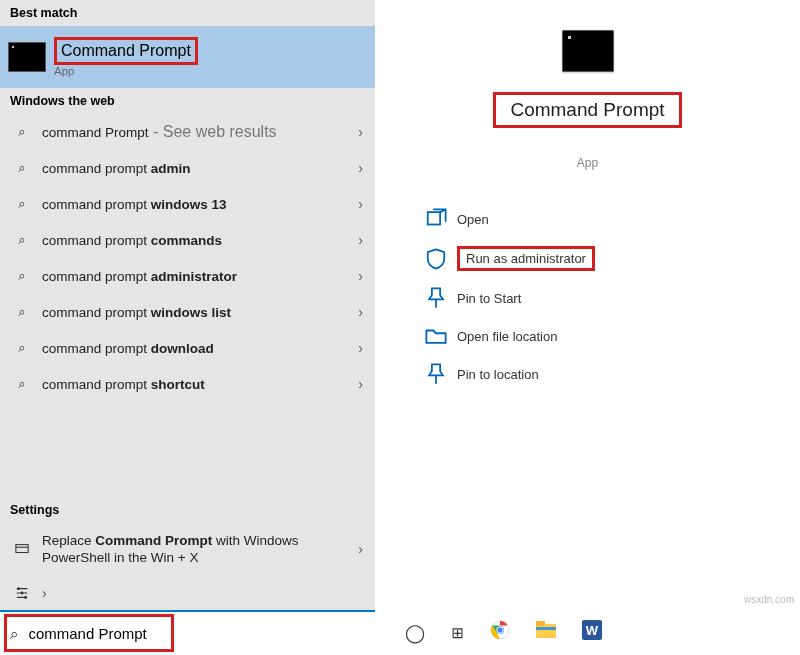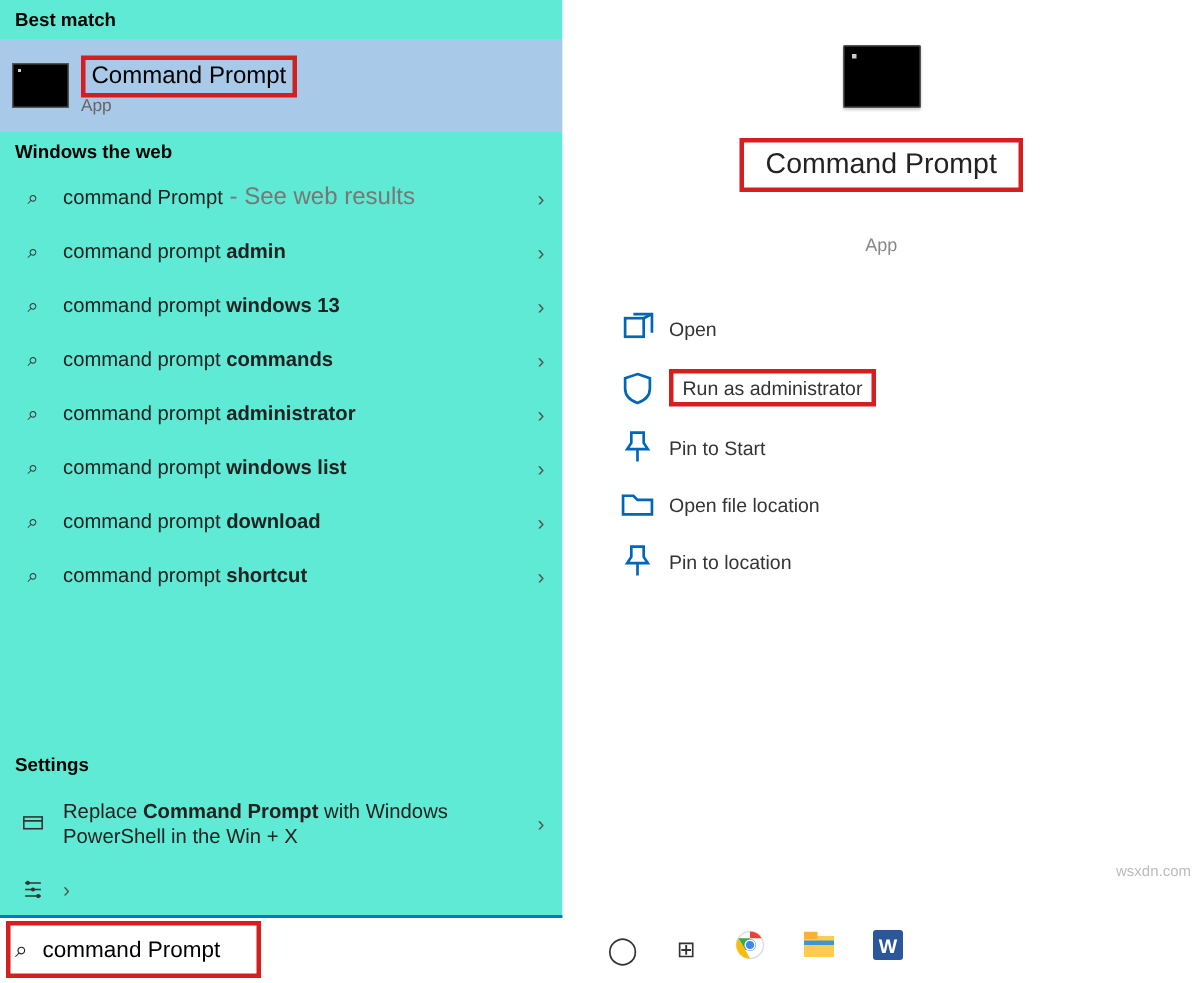--- a/index.html
+++ b/index.html
@@ -1,18 +1,18 @@
 <!DOCTYPE html>
 <html><head>
 <meta charset="utf-8">
 <style>
 * { margin: 0; padding: 0; box-sizing: border-box; font-family: "Segoe UI", Arial, sans-serif; }
 body { width: 800px; height: 655px; background: #fff; overflow: hidden; position: relative; }
 .container { display: flex; width: 100%; height: 610px; }
-.left { width: 375px; background: #5eead4; display: flex; flex-direction: column; }
+.left { width: 375px; background: #e5e5e5; display: flex; flex-direction: column; }
 .right { flex: 1; background: #fff; display: flex; flex-direction: column; padding-top: 30px; }
 .section-h { font-size: 12.5px; font-weight: 600; padding: 6px 10px 6px 10px; color: #000; }
 .best-match { background: #a9c9e8; display: flex; align-items: center; padding: 4px 8px; height: 62px; }
 .cmd-thumb { width: 38px; height: 30px; background: #000; border: 1px solid #555; position: relative; margin-right: 8px; }
 .cmd-thumb::after { content:''; position:absolute; top:3px; left:3px; width:2px; height:2px; background:#ccc; }
 .bm-text { display: flex; flex-direction: column; }
 .bm-sub { font-size: 11.5px; color: #666; }
 .redbox-inline { border: 3px solid #d41f1f; padding: 2px 4px; display: inline-block; }
 .list { flex: 1; }
 .row { display: flex; align-items: center; padding: 9px 12px; font-size: 13.5px; color: #222; position: relative; cursor: default; }
@@ -21,31 +21,31 @@
 .row .txt b { font-weight: 600; }
 .row .hint { color: #777; font-size: 16px; }
 .row .chev { color: #555; font-size: 14px; }
 .settings-ic { font-size: 13px; }
 .detail-icon { display:flex; justify-content:center; }
 .cmd-big { width: 52px; height: 42px; background: #000; border: 1px solid #555; border-radius:1px; box-shadow: 0 1px 2px rgba(0,0,0,.2); position:relative; }
 .cmd-big::after { content:''; position:absolute; top:5px; left:5px; width:3px; height:3px; background:#ccc; }
 .detail-title-wrap { display:flex; justify-content:center; margin-top: 20px; }
 .detail-title { font-size: 19px; font-weight: 400; color: #222; }
 .detail-sub { text-align:center; font-size: 12px; color: #888; margin-top: 28px; }
-.actions { margin-top: 30px; padding-left: 39px; }
+.actions { margin-top: 30px; padding-left: 50px; }
 .act { display:flex; align-items:center; padding: 8px 0; font-size: 13px; color: #333; cursor: default; }
 .act .aic { width: 22px; color: #0067b8; margin-right: 10px; display:flex; justify-content:center; }
 .taskbar { position:absolute; bottom:0; left:0; width:800px; height:45px; background:#fff; display:flex; align-items:center; }
 .searchbox { width: 375px; height: 45px; border-top: 2px solid #0078d4; display:flex; align-items:center; padding: 0 10px; background:#fff; }
 .searchbox .sic { font-size: 15px; color: #222; margin-right: 10px; }
 .searchbox input { border:none; outline:none; font-size: 15px; width: 100%; background: transparent; }
 .tb-icons { display:flex; align-items:center; gap: 26px; padding-left: 30px; }
 .tb-icons span { font-size: 18px; }
 .redbox-abs { position:absolute; border: 3px solid #d41f1f; pointer-events:none; }
-.watermark { position:absolute; right:6px; bottom:68px; font-size:10px; color:#bbb; }
+.watermark { position:absolute; right:6px; bottom:50px; font-size:10px; color:#bbb; }
 </style>
 </head>
 <body>
 
 <div class="container">
   <div class="left">
     <div class="section-h">Best match</div>
     <div class="best-match">
       <div class="cmd-thumb"></div>
       <div class="bm-text">

